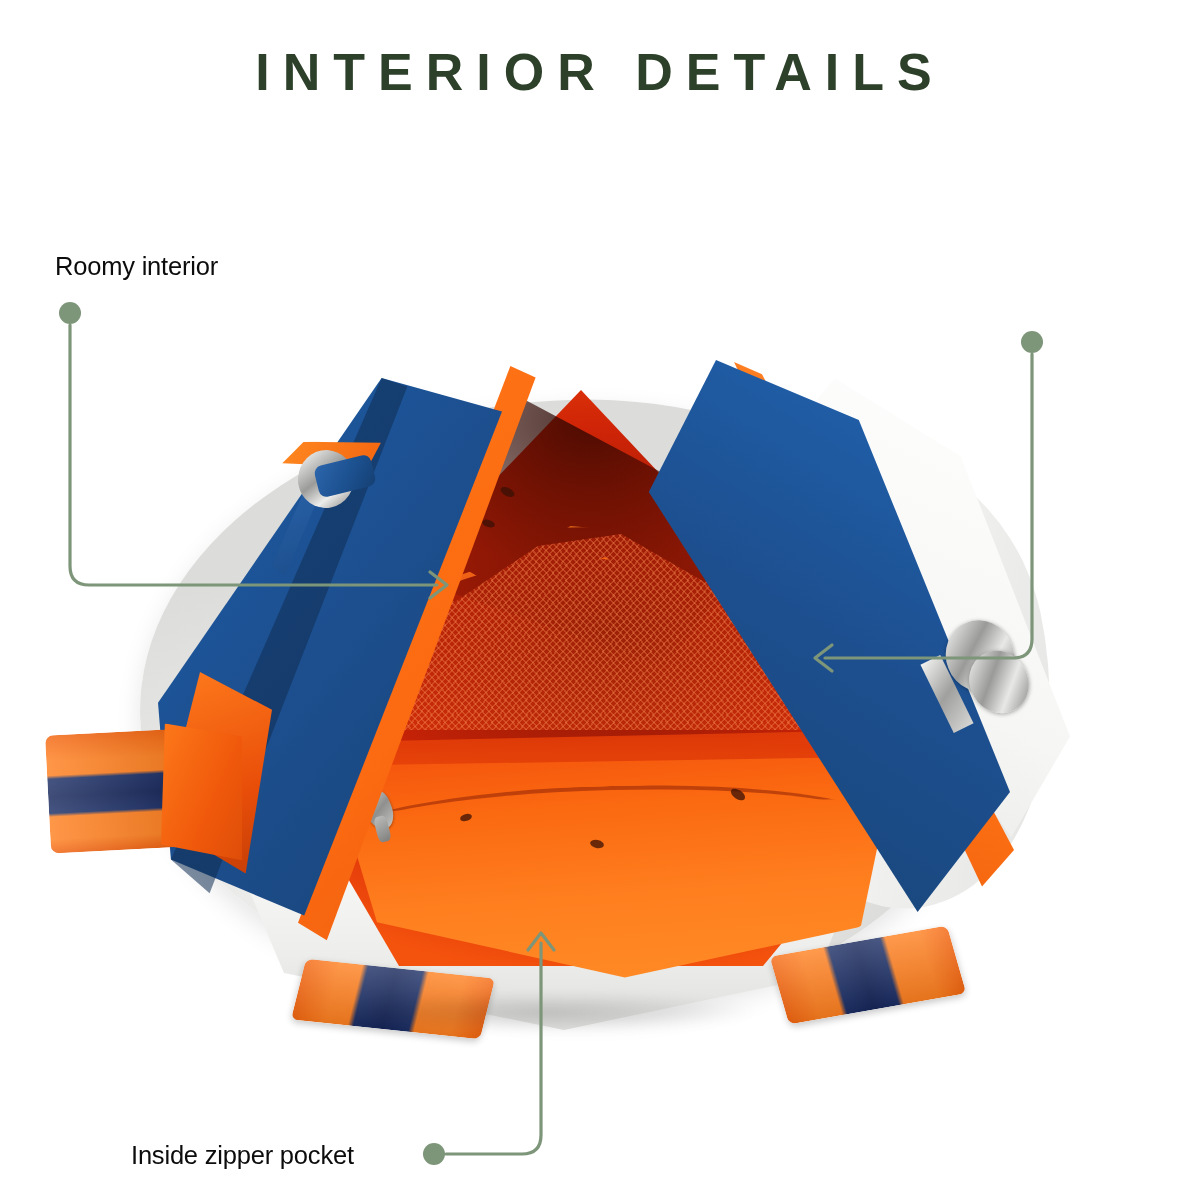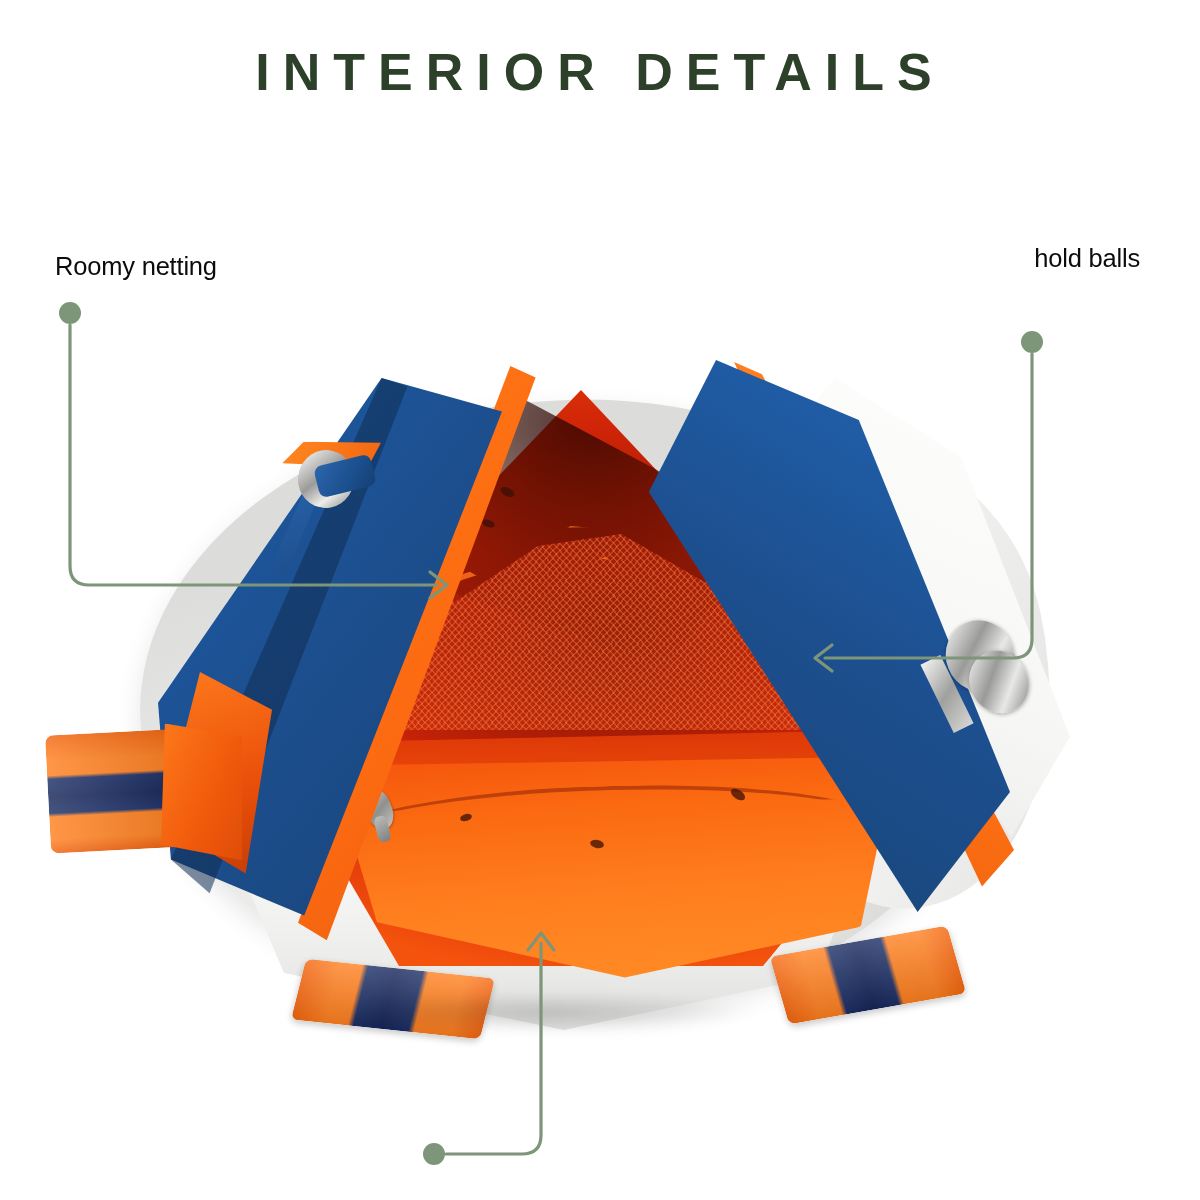--- a/index.html
+++ b/index.html
@@ -437,20 +437,20 @@
       <path class="connector-arrow" d="M832,645 L815,658 L832,671"></path>
     </g>
 
     <g>
       <path class="connector-path" d="M446,1154 L522,1154 Q541,1154 541,1135 L541,943"></path>
       <circle class="connector-dot" cx="434" cy="1154" r="11"></circle>
       <path class="connector-arrow" d="M528,950 L541,933 L554,950"></path>
     </g>
   </svg>
 
-  <div class="callout-label" id="label-roomy-interior">Roomy netting</div>
+  <div class="callout-label" id="label-roomy-interior">Roomy interior</div>
 
   <div class="callout-label" id="label-netting-pocket">
-    <div>hold balls</div>
   </div>
 
+  <div class="callout-label" id="label-zipper-pocket">Inside zipper pocket</div>
 
 </div>
 
 </body></html>

